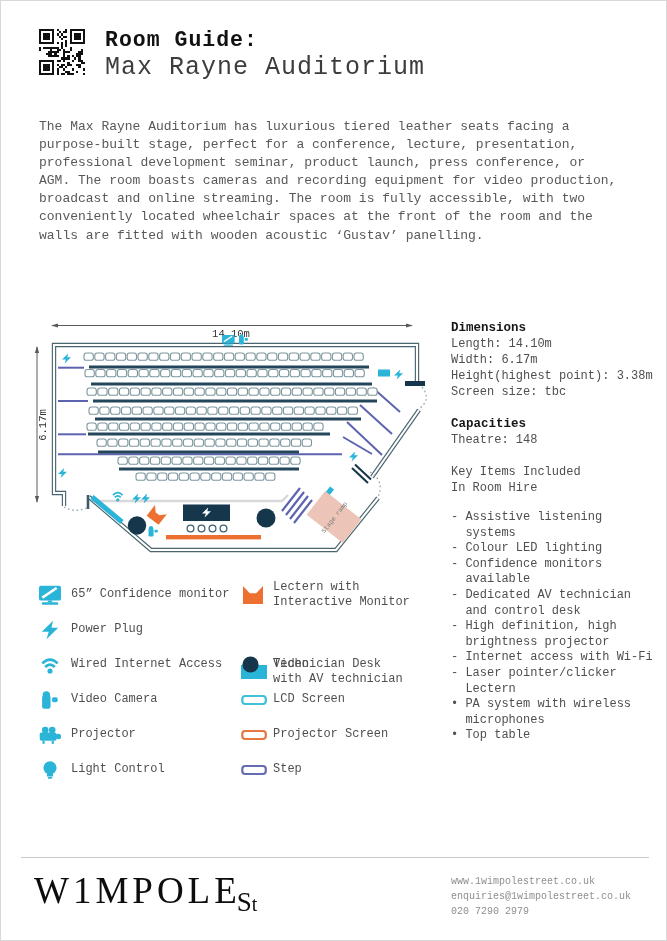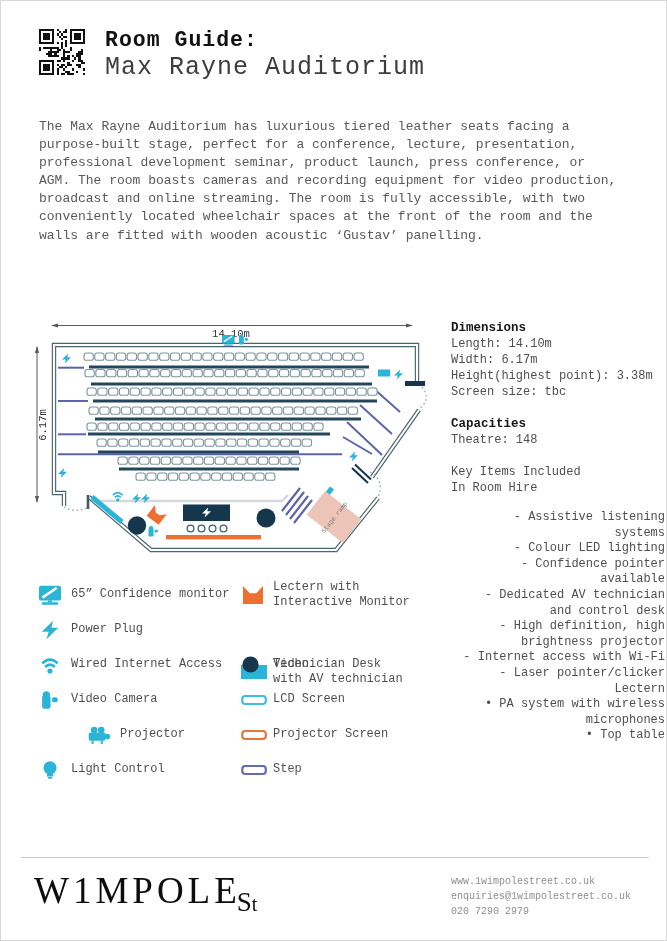--- a/index.html
+++ b/index.html
@@ -17,21 +17,21 @@
   
   .plan{position:absolute;left:30px;top:310px;width:420px;height:252px;}
   .plan svg{display:block;}
   .plan text{font-family:"Liberation Mono",monospace;}
   
   .details{position:absolute;left:450px;top:319px;width:214px;font-size:12px;line-height:16px;color:#4f4f4f;}
   .details .hd{font-weight:bold;color:#161616;font-size:12.5px;}
   .gap16{height:16px;}
   .gap14{height:14px;}
   .keytitle{white-space:pre;line-height:16px;}
-  .kitem{white-space:pre;line-height:15.6px;text-align:right;}
+  .kitem{white-space:pre;line-height:15.6px;}
   
   .legend{position:absolute;left:38px;top:576px;width:400px;}
   .lrow{position:absolute;height:35px;display:flex;align-items:center;}
   .lrow .ic{width:32px;display:flex;align-items:center;justify-content:flex-start;flex:0 0 32px;}
   .lrow .lb{font-size:12px;color:#4f4f4f;line-height:14.5px;}
   
   .fdiv{position:absolute;left:20px;top:856px;width:628px;height:0;border-top:1.4px solid #c9c9c9;}
   .logo{position:absolute;left:33px;top:868px;font-family:"Liberation Serif",serif;color:#0d0d0d;
         font-size:37px;letter-spacing:4px;white-space:nowrap;}
   .logo .st{font-size:27px;letter-spacing:0;position:relative;top:8px;margin-left:-4px;}
@@ -502,21 +502,21 @@
         <div>Theatre: 148</div>
       </div>
     <div class="gap16"></div>
     <div class="keytitle">Key Items Included
 In Room Hire</div>
     <div class="gap14"></div>
     <div id="key-items">
         <div class="kitem">- Assistive listening
   systems</div>
         <div class="kitem">- Colour LED lighting</div>
-        <div class="kitem">- Confidence pointer
+        <div class="kitem">- Confidence monitors
   available</div>
         <div class="kitem">- Dedicated AV technician
   and control desk</div>
         <div class="kitem">- High definition, high
   brightness projector</div>
         <div class="kitem">- Internet access with Wi-Fi</div>
         <div class="kitem">- Laser pointer/clicker
   Lectern</div>
         <div class="kitem">• PA system with wireless
   microphones</div>
@@ -550,21 +550,21 @@
         <span class="lb" style="white-space: pre;">Wired Internet Access</span>
       </div>
       <div class="lrow" style="top: 105px; left: 0px; width: 195px;">
         <span class="ic">
           <svg viewBox="0 0 12 12" width="22" height="22">
             <use href="#ic-camera" transform="translate(1.7,1.2)" fill="#29b4d8" color="#29b4d8"></use>
           </svg>
         </span>
         <span class="lb" style="white-space: pre;">Video Camera</span>
       </div>
-      <div class="lrow" style="top: 140px; left: 0px; width: 195px; justify-content: center;">
+      <div class="lrow" style="top: 140px; left: 0px; width: 195px;">
         <span class="ic">
           <svg viewBox="0 0 12 12" width="22" height="22">
             <use href="#ic-projector" transform="translate(0.4,1.5)" fill="#29b4d8" color="#29b4d8"></use>
           </svg>
         </span>
         <span class="lb" style="white-space: pre;">Projector</span>
       </div>
       <div class="lrow" style="top: 175px; left: 0px; width: 195px;">
         <span class="ic">
           <svg viewBox="0 0 12 12" width="22" height="22">

